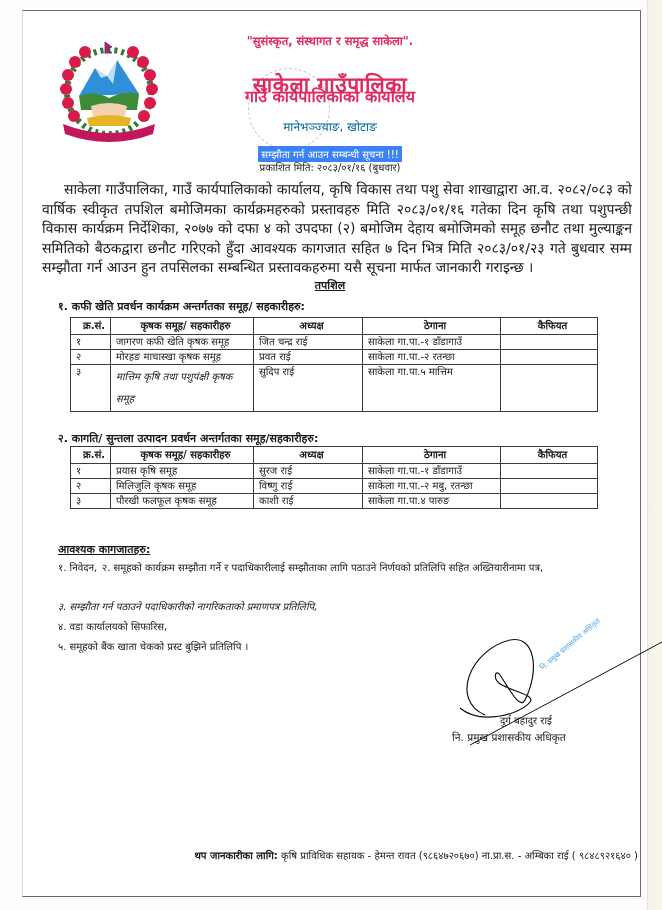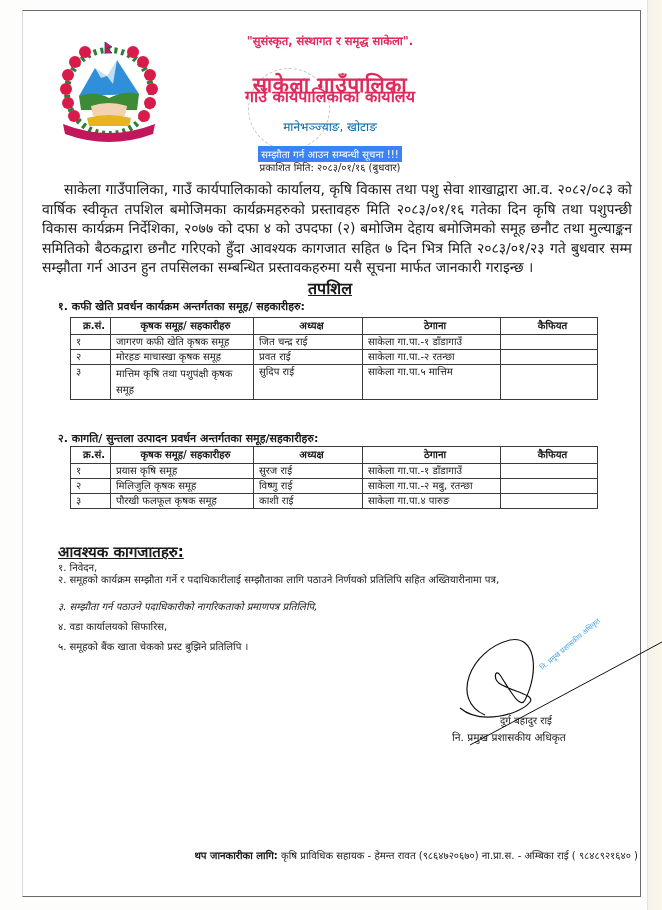--- a/index.html
+++ b/index.html
@@ -27,32 +27,32 @@
   .address { left:170px; width:320px; top:118px; text-align:center; color:#0369a1; font-size:12px; }
   .notice-title-wrap { left:170px; width:320px; top:143px; text-align:center; }
   .notice-title { display:inline-block; background:#3b82f6; color:#fff; font-size:10px; padding:1px 3px; }
   .pub-date { left:170px; width:320px; top:160px; text-align:center; font-size:10px; }
   .stamp {
     position:absolute; left:248px; top:68px; width:80px; height:80px;
     border-radius:50%; border:1px dashed rgba(80,80,80,0.35);
   }
   
   .para { left:42px; top:180px; width:590px; font-size:14px; line-height:19.5px; text-align:justify; text-indent:22px; }
-  .heading-tapsil { left:170px; width:320px; top:277px; text-align:center; font-size:16px; font-weight:bold; text-decoration:underline; }
+  .heading-tapsil { left:170px; width:320px; top:277px; text-align:center; font-size:11px; font-weight:bold; text-decoration:underline; }
   .section-title { left:58px; font-size:11px; font-weight:bold; }
   
   table.grp {
     position:absolute; left:70px; width:527px; border-collapse:collapse;
     font-size:10px; table-layout:fixed;
   }
   table.grp th, table.grp td { border:1px solid #3a3a3a; padding:0 5px; height:14px; line-height:14px; vertical-align:top; }
   table.grp th { font-weight:bold; text-align:center; height:16px; line-height:16px;padding-left:12px; }
-  table.grp td.row-wrap { line-height:16px; padding-top:1px; padding-bottom:1px; }
-  
-  .docs-title { left:58px; top:541px; font-size:15px; font-weight:bold; text-decoration:underline; }
+  table.grp td.row-wrap { line-height:22px; padding-top:1px; padding-bottom:1px;font-style:italic; }
+  
+  .docs-title { left:58px; top:541px; font-size:11px; font-weight:bold; text-decoration:underline; }
   .doc-item { left:58px; font-size:10px; }
   
   .sign-svg { position:absolute; left:440px; top:630px; width:222px; height:120px; }
   .signer-name { left:500px; top:713px; font-size:10px; }
   .signer-title { left:452px; top:730px; font-size:10.5px; }
   .sign-stamp { position:absolute; left:538px; top:665px; font-size:7px; color:#4aa3e0; transform:rotate(-40deg); transform-origin:left top; white-space:nowrap; }
   
   .contact { left:78px; top:848px; width:560px; font-size:10px;text-align:right; }
   .contact b { font-weight:bold; }
 </style>
@@ -185,21 +185,21 @@
       <td>पौरखी फलफूल कृषक समूह</td>
       <td>काशी राई</td>
       <td>साकेला गा.पा.४ पारुङ</td>
       <td></td>
     </tr>
   </tbody>
 </table>
 
 <div class="abs docs-title">आवश्यक कागजातहरु:</div>
 <div class="abs doc-item" style="top:560px;">१. निवेदन,</div>
-<div class="abs doc-item" style="top:572px;">२. समूहको कार्यक्रम सम्झौता गर्ने र पदाधिकारीलाई सम्झौताका लागि पठाउने निर्णयको प्रतिलिपि सहित अख्तियारीनामा पत्र,</div>
+<div class="abs doc-item" style="top:560px;margin-left:44px;">२. समूहको कार्यक्रम सम्झौता गर्ने र पदाधिकारीलाई सम्झौताका लागि पठाउने निर्णयको प्रतिलिपि सहित अख्तियारीनामा पत्र,</div>
 <div class="abs doc-item" style="top:599px;font-style:italic;">३. सम्झौता गर्न पठाउने पदाधिकारीको नागरिकताको प्रमाणपत्र प्रतिलिपि,</div>
 <div class="abs doc-item" style="top:619px;">४. वडा कार्यालयको सिफारिस,</div>
 <div class="abs doc-item" style="top:639px;">५. समूहको बैंक खाता चेकको प्रस्ट बुझिने प्रतिलिपि ।</div>
 
 <svg class="sign-svg" viewBox="0 0 222 120">
   <path d="M45 85 C10 70 30 20 70 10 C95 5 100 40 85 70 C80 80 70 60 60 45 C55 38 52 50 62 55 C75 62 95 65 90 72 C80 85 40 95 20 78" fill="none" stroke="#111" stroke-width="1.2"></path>
   <path d="M30 115 L222 12" fill="none" stroke="#111" stroke-width="1"></path>
 </svg>
 <div class="sign-stamp">नि. प्रमुख प्रशासकीय अधिकृत</div>
 <div class="abs signer-name">दुर्ग बहादुर राई</div>

